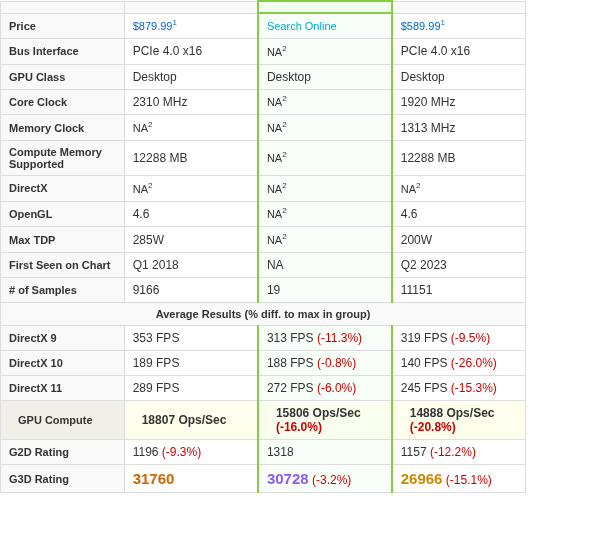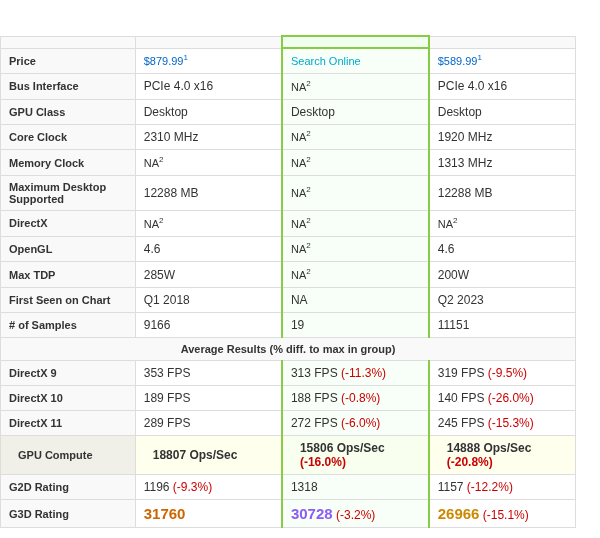--- a/index.html
+++ b/index.html
@@ -3,23 +3,22 @@
   <meta charset="utf-8">
   <style>
     * { box-sizing: border-box; margin: 0; padding: 0; }
     body {
       font-family: Arial, sans-serif;
       font-size: 12px;
       background: #fff;
       color: #333;
     }
     .comparison-table {
-      width: 576px;
+      width: 526px;
       border-collapse: collapse;
-      margin-top: 35px;
     }
     .comparison-table th, .comparison-table td {
       border: 1px solid #ddd;
       padding: 5px 8px;
       vertical-align: middle;
     }
     .comparison-table th {
       text-align: center;
       font-weight: bold;
       font-size: 12px;
@@ -145,21 +144,21 @@
         <td style="border-left: 2px solid rgb(136, 204, 68); border-right: 2px solid rgb(136, 204, 68); background: rgb(248, 255, 248);"><span class="na-text">NA<span class="superscript">2</span></span></td>
         <td>1920 MHz</td>
       </tr>
       <tr>
         <td>Memory Clock</td>
         <td><span class="na-text">NA<span class="superscript">2</span></span></td>
         <td style="border-left: 2px solid rgb(136, 204, 68); border-right: 2px solid rgb(136, 204, 68); background: rgb(248, 255, 248);"><span class="na-text">NA<span class="superscript">2</span></span></td>
         <td>1313 MHz</td>
       </tr>
       <tr>
-        <td>Maximum Desktop Supported</td>
+        <td>Compute Memory Supported</td>
         <td>12288 MB</td>
         <td style="border-left: 2px solid rgb(136, 204, 68); border-right: 2px solid rgb(136, 204, 68); background: rgb(248, 255, 248);"><span class="na-text">NA<span class="superscript">2</span></span></td>
         <td>12288 MB</td>
       </tr>
       <tr>
         <td>DirectX</td>
         <td><span class="na-text">NA<span class="superscript">2</span></span></td>
         <td style="border-left: 2px solid rgb(136, 204, 68); border-right: 2px solid rgb(136, 204, 68); background: rgb(248, 255, 248);"><span class="na-text">NA<span class="superscript">2</span></span></td>
         <td><span class="na-text">NA<span class="superscript">2</span></span></td>
       </tr>

